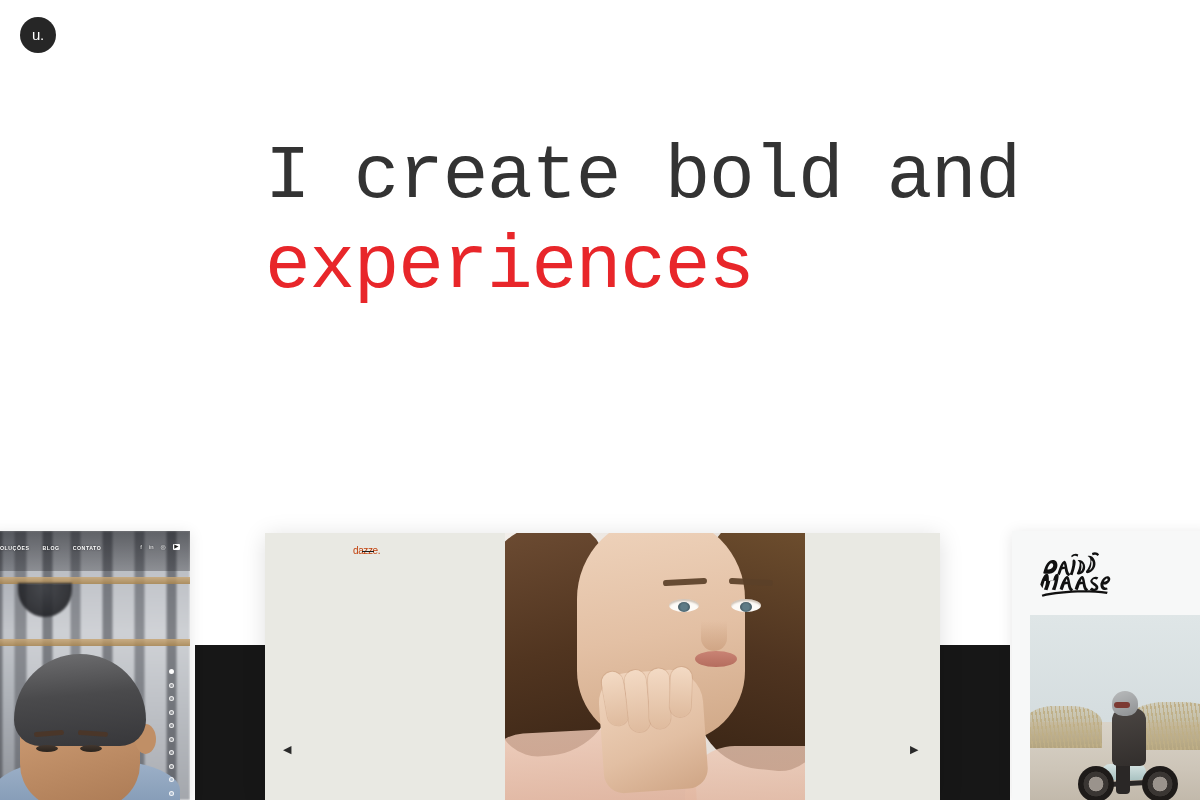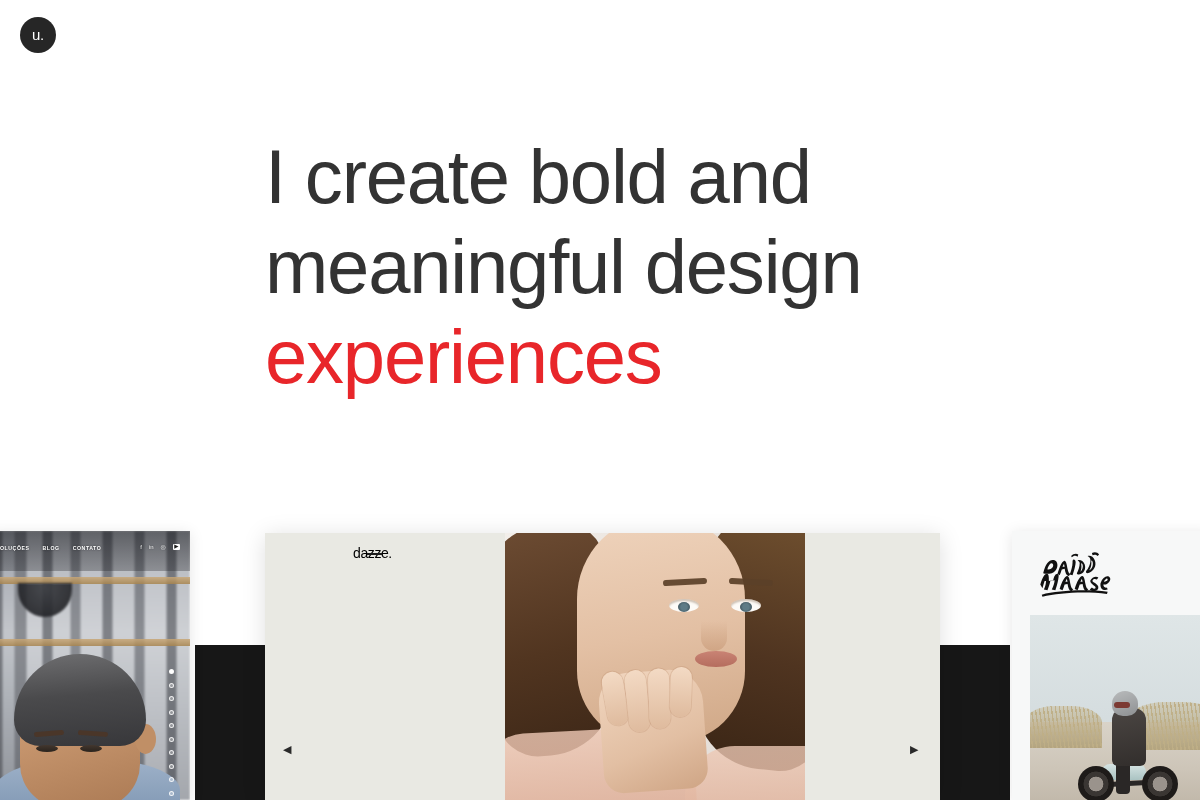--- a/index.html
+++ b/index.html
@@ -30,21 +30,21 @@
     font-size:12.5px; color:#2b2b2b; letter-spacing:0.2px;
     text-decoration:none; padding:6px 20px; cursor:pointer; font-weight:400;
   }
   .burger {
     width:22px; height:15px; margin-left:16px; margin-right:4px;
     display:flex; flex-direction:column; justify-content:space-between; cursor:pointer;
   }
   .burger span { display:block; height:1.6px; width:100%; background:#222; border-radius:1px; }
 
   
-  .hero { position:absolute; left:265px; top:132px; width:900px; z-index:20; }
+  .hero { position:absolute; left:265px; top:132px; width:900px; z-index:20;font-family:Liberation Mono, monospace; }
   .hero-line {
     font-size:76px; line-height:90px; font-weight:300;
     letter-spacing:-1.2px; color:#333333; white-space:nowrap;
   }
   .hero-line.accent { color:#e8262a; }
 
   
   .panel-dark {
     position:absolute; top:645px; width:70px; height:155px;
     background:#171717; z-index:8;
@@ -146,21 +146,21 @@
   .cl-dots i.on { background:#fff; }
 
   
   .card-center {
     position:absolute; left:265px; top:533px; width:675px; height:267px;
     background:#e9e9e3; overflow:hidden; z-index:20;
     box-shadow:0 3px 22px rgba(0,0,0,.13);
   }
   .cc-logo {
     position:absolute; left:88px; top:12px;
-    font-size:14px; color:#000000; letter-spacing:-0.4px; cursor:pointer;text-align:center;
+    font-size:10px; color:#c2410c; letter-spacing:-0.4px; cursor:pointer;text-align:center;
   }
   .cc-logo .strike {
     position:relative; display:inline-block;
   }
   .cc-logo .strike::after {
     content:""; position:absolute; left:-1px; right:-1px; top:52%;
     height:1.4px; background:#1c1c1c;
   }
   .cc-photo {
     position:absolute; left:240px; top:0; width:300px; height:267px;
@@ -308,21 +308,20 @@
 <body>
 
 <div class="page">
 
   <header class="header">
     <div class="logo">u.</div>
   </header>
 
   <section class="hero">
     <div class="hero-line">I create bold and</div>
-    <div class="hero-line">meaningful design</div>
     <div class="hero-line accent">experiences</div>
   </section>
 
   <div class="panel-dark left"></div>
   <div class="panel-dark right"></div>
 
   <article class="card-left">
     <div class="cl-shot">
       <div class="cl-bg"></div>
       <div class="cl-shelf s1"></div>

